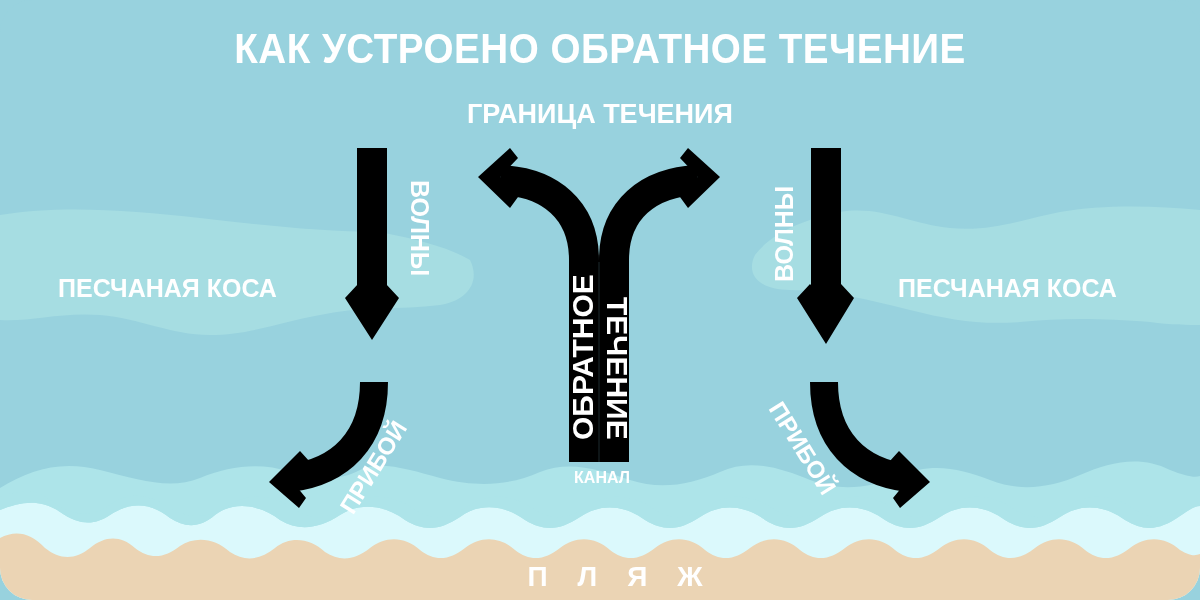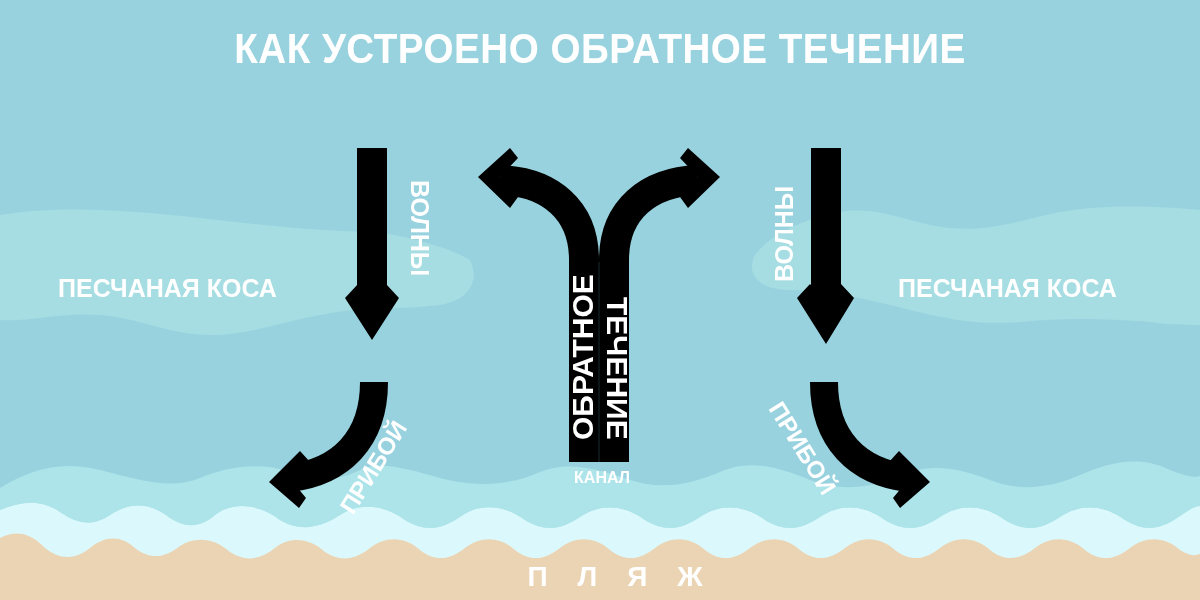--- a/index.html
+++ b/index.html
@@ -1,17 +1,17 @@
 <!DOCTYPE html>
 <html><head>
 <meta charset="utf-8">
 <style>
   html,body{margin:0;padding:0;}
   body{width:1200px;height:600px;overflow:hidden;background:#98d2de;font-family:"Liberation Sans","DejaVu Sans",sans-serif;}
-  .stage{position:relative;width:1200px;height:600px;overflow:hidden;}
+  .stage{position:relative;width:1200px;height:600px;overflow:hidden;border-radius:32px;}
   svg.bg{position:absolute;left:0;top:0;}
   .txt{position:absolute;color:#ffffff;font-weight:bold;white-space:nowrap;line-height:1;}
   .title{left:0;width:1200px;top:28px;text-align:center;font-size:42px;letter-spacing:0.5px;transform:scaleX(0.92);}
   .boundary{left:0;width:1200px;top:101px;text-align:center;font-size:27px;}
   .spit-left{left:58px;top:276px;font-size:25px;}
   .spit-right{left:898px;top:276px;font-size:25px;}
   .waves-left{left:432px;top:180px;font-size:25px;transform:rotate(90deg);transform-origin:0 0;}
   .waves-right{left:772px;top:282px;font-size:25px;transform:rotate(-90deg);transform-origin:0 0;}
   .rip-left{left:568px;top:440px;font-size:30px;transform:rotate(-90deg);transform-origin:0 0;}
   .rip-right{left:632px;top:297px;font-size:30px;transform:rotate(90deg);transform-origin:0 0;}
@@ -91,20 +91,21 @@
     <g>
       <path d="M584,462 L584,260 C584,210 550,182 500,180" stroke="#000" stroke-width="30" fill="none"></path>
       <path d="M614,462 L614,260 C614,210 648,182 698,180" stroke="#000" stroke-width="30" fill="none"></path>
       <line x1="599" y1="262" x2="599" y2="462" stroke="#1d2b2e" stroke-width="1"></line>
       <polygon fill="#000" points="478,177 510,148 518,158 500,177 518,197 510,208"></polygon>
       <polygon fill="#000" points="720,177 688,148 680,158 698,177 680,197 688,208"></polygon>
     </g>
   </svg>
 
   <div class="txt title">КАК УСТРОЕНО ОБРАТНОЕ ТЕЧЕНИЕ</div>
+  <div class="txt boundary">ГРАНИЦА ТЕЧЕНИЯ</div>
 
   <div class="txt spit-left">ПЕСЧАНАЯ КОСА</div>
   <div class="txt spit-right">ПЕСЧАНАЯ КОСА</div>
 
   <div class="txt waves-left">ВОЛНЫ</div>
   <div class="txt waves-right">ВОЛНЫ</div>
 
   <div class="txt rip-left">ОБРАТНОЕ</div>
   <div class="txt rip-right">ТЕЧЕНИЕ</div>
 

